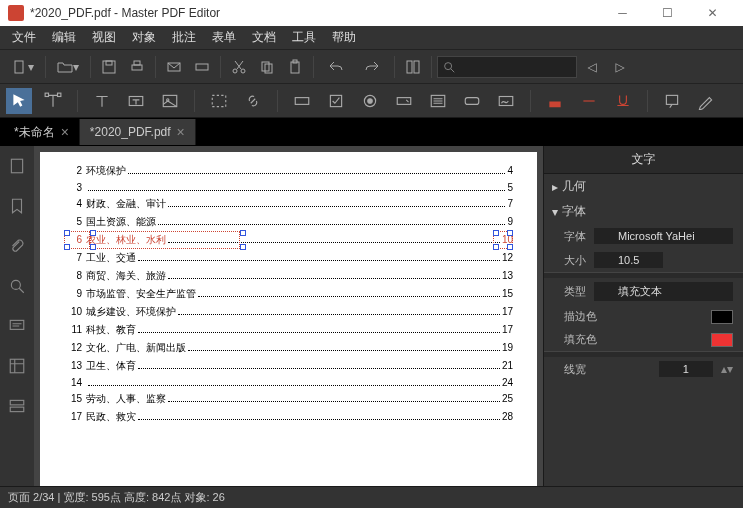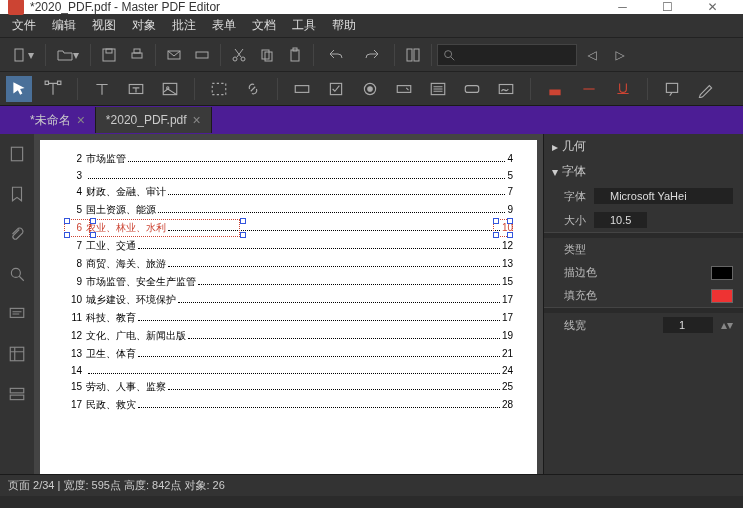--- a/index.html
+++ b/index.html
@@ -1,34 +1,34 @@
 <!DOCTYPE html>
 <html><head>
 <meta charset="utf-8">
 <style>
 * { margin:0; padding:0; box-sizing:border-box; font-family:"Microsoft YaHei",Arial,sans-serif; }
 body { background:#2b2b2b; width:743px; height:508px; overflow:hidden; color:#ccc; font-size:12px; }
-.titlebar { height:14px; background:#fff; display:flex; align-items:center; padding:0 8px; color:#333; }
+.titlebar { height:26px; background:#fff; display:flex; align-items:center; padding:0 8px; color:#333; }
 .titlebar .logo { width:16px; height:16px; background:#c43; margin-right:6px; border-radius:2px; }
 .titlebar .title { flex:1; font-size:12px; }
 .titlebar .winbtn { width:45px; height:30px; display:flex; align-items:center; justify-content:center; color:#666; }
 .menubar { height:24px; background:#333; display:flex; align-items:center; padding:0 4px; border-bottom:1px solid #222; }
 .menubar span { padding:0 8px; font-size:12px; color:#ddd; }
 .toolbar { height:34px; background:#333; display:flex; align-items:center; padding:0 6px; gap:2px; border-bottom:1px solid #222; }
 .tbtn { width:26px; height:26px; display:flex; align-items:center; justify-content:center; color:#aaa; }
 .tbtn svg { width:16px; height:16px; }
 .tbtn.drop { width:34px; }
 .tsep { width:1px; height:22px; background:#444; margin:0 3px; }
 .searchbox { width:140px; height:22px; background:#222; border:1px solid #444; display:flex; align-items:center; padding:0 4px; }
 .searchbox svg { width:14px; height:14px; fill:#888; }
 .toolbar2 { height:34px; background:#333; display:flex; align-items:center; padding:0 6px; gap:8px; border-bottom:1px solid #1a1a1a; }
 .tbtn2 { width:26px; height:26px; display:flex; align-items:center; justify-content:center; color:#aaa; position:relative; }
 .tbtn2.active { background:#4a7099; }
 .tbtn2 svg { width:18px; height:18px; }
-.tabbar { height:28px; background:#4c1d95; display:flex; align-items:center; padding-left:20px; }
+.tabbar { height:28px; background:#000000; display:flex; align-items:center; padding-left:4px; }
 .tab { height:26px; padding:0 10px; display:flex; align-items:center; gap:6px; font-size:12px; color:#ccc; border-right:1px solid #1a1a1a; }
 .tab.active { background:#3a3a3a; }
 .tab .close { color:#888; font-size:14px; }
 .main { display:flex; height:340px; }
 .ltools { width:34px; background:#333; display:flex; flex-direction:column; align-items:center; padding-top:8px; gap:16px; }
 .ltool { width:24px; height:24px; display:flex; align-items:center; justify-content:center; color:#888; }
 .ltool svg { width:18px; height:18px; }
 .docarea { flex:1; background:#444; padding:6px 6px 0 6px; overflow:hidden; }
 .page { background:#fff; height:100%; padding:8px 24px; color:#000; font-size:10px; font-family:SimSun,serif; overflow:hidden; }
 .tocline { display:flex; align-items:baseline; margin:4px 0; font-size:10px; }
@@ -37,21 +37,21 @@
 .tocline .dots { flex:1; border-bottom:1px dotted #000; margin:0 2px; height:8px; }
 .tocline .pg { }
 .tocline.sel { position:relative; }
 .tocline.sel .selbox { position:absolute; border:1px dotted #c43; top:-2px; bottom:-2px; }
 .handle { position:absolute; width:6px; height:6px; background:#fff; border:1px solid #35d; }
 .rpanel { width:200px; background:#333; border-left:1px solid #1a1a1a; display:flex; flex-direction:column; font-size:12px; }
 .rpanel .hdr { height:28px; background:#2a2a2a; display:flex; align-items:center; justify-content:center; color:#ddd; border-bottom:1px solid #1a1a1a; }
 .rpanel .sec { padding:4px 8px; color:#ccc; display:flex; align-items:center; gap:4px; }
 .rpanel .row { display:flex; align-items:center; padding:4px 10px 4px 20px; gap:8px; }
 .rpanel .row .lbl { color:#bbb; font-size:11px; }
-.rpanel .row .val { background:#222; padding:2px 16px; font-size:11px; color:#ddd; min-width:50px; }
+.rpanel .row .val { background:#222; padding:2px 24px; font-size:11px; color:#ddd; min-width:50px; }
 .rpanel .swatch { width:22px; height:14px; border:1px solid #666; }
 .statusbar { height:22px; background:#333; display:flex; align-items:center; padding:0 8px; font-size:11px; color:#ccc; border-top:1px solid #1a1a1a; }
 .expander { width:200px; height:6px; background:#2a2a2a; border-top:1px solid #444; }
 </style>
 </head>
 <body>
 
 <div class="titlebar">
   <div class="logo"></div>
   <div class="title">*2020_PDF.pdf - Master PDF Editor</div>
@@ -319,21 +319,21 @@
           <rect x="2" y="3" width="12" height="4"></rect>
           <rect x="2" y="9" width="12" height="4"></rect>
         </svg>
       </div>
   </div>
 
   <div class="docarea">
     <div class="page" id="tocpage">
         <div class="tocline">
           <span class="num">2</span>
-          <span class="txt">市场监管</span>
+          <span class="txt">环境保护</span>
           <span class="dots"></span>
           <span class="pg">4</span>
         </div>
         <div class="tocline">
           <span class="num">3</span>
           <span class="dots"></span>
           <span class="pg">5</span>
         </div>
         <div class="tocline">
           <span class="num">4</span>
@@ -422,33 +422,35 @@
         <div class="tocline">
           <span class="num">17</span>
           <span class="txt">民政、救灾</span>
           <span class="dots"></span>
           <span class="pg">28</span>
         </div>
       </div>
   </div>
 
   <div class="rpanel">
+    <div class="hdr">文字</div>
     <div class="sec">▸ <span>几何</span></div>
     <div class="sec">▾ <span>字体</span></div>
     <div class="row">
         <span class="lbl">字体</span>
         <span class="val" style="flex:1">Microsoft YaHei</span>
       </div>
     <div class="row" style="justify-content:flex-start">
         <span class="lbl">大小</span>
         <span class="val">10.5</span>
       </div>
     <div class="expander"></div>
     <div class="row">
         <span class="lbl">类型</span>
+        <span class="val" style="flex:1">填充文本</span>
       </div>
     <div class="row">
         <span class="lbl" style="flex:1">描边色</span>
         <span class="swatch" style="background:#000"></span>
       </div>
     <div class="row">
         <span class="lbl" style="flex:1">填充色</span>
         <span class="swatch" style="background:#e33"></span>
       </div>
     <div class="expander"></div>

